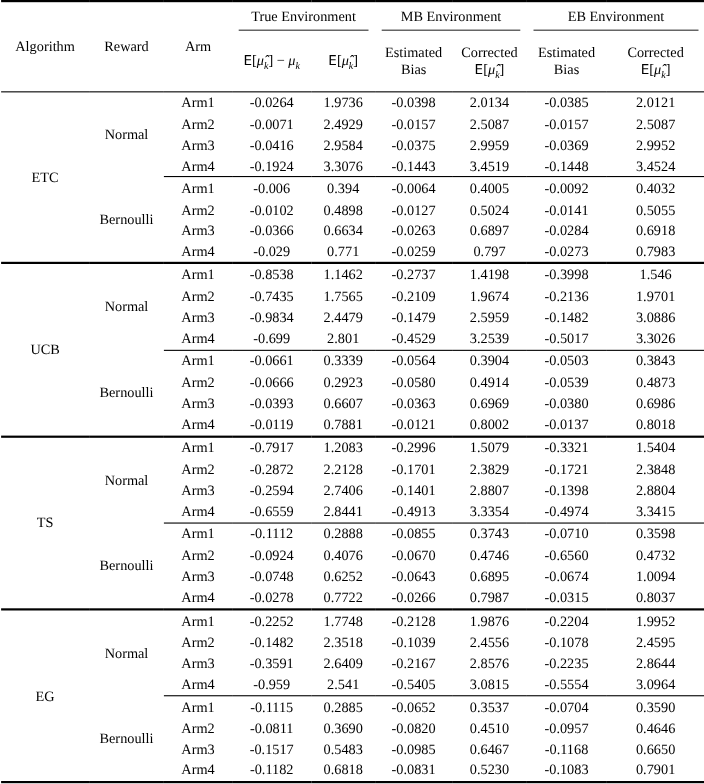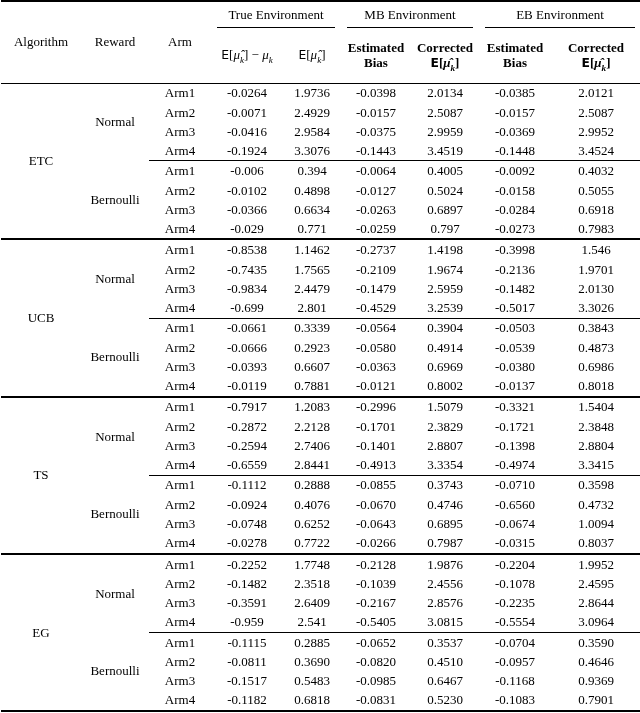--- a/index.html
+++ b/index.html
@@ -18,21 +18,21 @@
     white-space:nowrap;overflow:hidden;
   }
   thead{border-bottom:1px solid #000;}
   thead tr.h1{height:27px;}
   thead tr.h2{height:55px;}
   th.group{position:relative;}
   th.group::after{
     content:"";position:absolute;left:6px;right:6px;bottom:0;
     border-bottom:1px solid #000;
   }
-  th .line{display:block;font-weight:bold;}
+  th .line{display:block;}
   sub{font-size:0.7em;line-height:0;}
   i{font-style:italic;}
   .sf{font-family:"DejaVu Sans","Liberation Sans",sans-serif;font-size:0.95em;}
   tr.block-first td{border-top:2px solid #000;}
   tr.sub-first td.cl{border-top:1px solid #000;}
 </style>
 </head>
 <body>
 
 <table>
@@ -125,21 +125,21 @@
         <td class="val cl">0.4005</td>
         <td class="val cl">-0.0092</td>
         <td class="val cl">0.4032</td>
       </tr>
       <tr>
         <td class="arm cl">Arm2</td>
         <td class="val cl">-0.0102</td>
         <td class="val cl">0.4898</td>
         <td class="val cl">-0.0127</td>
         <td class="val cl">0.5024</td>
-        <td class="val cl">-0.0158</td>
+        <td class="val cl">-0.0141</td>
         <td class="val cl">0.5055</td>
       </tr>
       <tr>
         <td class="arm cl">Arm3</td>
         <td class="val cl">-0.0366</td>
         <td class="val cl">0.6634</td>
         <td class="val cl">-0.0263</td>
         <td class="val cl">0.6897</td>
         <td class="val cl">-0.0284</td>
         <td class="val cl">0.6918</td>
@@ -173,21 +173,21 @@
         <td class="val cl">-0.2136</td>
         <td class="val cl">1.9701</td>
       </tr>
       <tr>
         <td class="arm cl">Arm3</td>
         <td class="val cl">-0.9834</td>
         <td class="val cl">2.4479</td>
         <td class="val cl">-0.1479</td>
         <td class="val cl">2.5959</td>
         <td class="val cl">-0.1482</td>
-        <td class="val cl">2.0130</td>
+        <td class="val cl">3.0886</td>
       </tr>
       <tr>
         <td class="arm cl">Arm4</td>
         <td class="val cl">-0.699</td>
         <td class="val cl">2.801</td>
         <td class="val cl">-0.4529</td>
         <td class="val cl">3.2539</td>
         <td class="val cl">-0.5017</td>
         <td class="val cl">3.3026</td>
       </tr>
@@ -360,21 +360,21 @@
         <td class="val cl">-0.0957</td>
         <td class="val cl">0.4646</td>
       </tr>
       <tr>
         <td class="arm cl">Arm3</td>
         <td class="val cl">-0.1517</td>
         <td class="val cl">0.5483</td>
         <td class="val cl">-0.0985</td>
         <td class="val cl">0.6467</td>
         <td class="val cl">-0.1168</td>
-        <td class="val cl">0.9369</td>
+        <td class="val cl">0.6650</td>
       </tr>
       <tr>
         <td class="arm cl">Arm4</td>
         <td class="val cl">-0.1182</td>
         <td class="val cl">0.6818</td>
         <td class="val cl">-0.0831</td>
         <td class="val cl">0.5230</td>
         <td class="val cl">-0.1083</td>
         <td class="val cl">0.7901</td>
       </tr>

